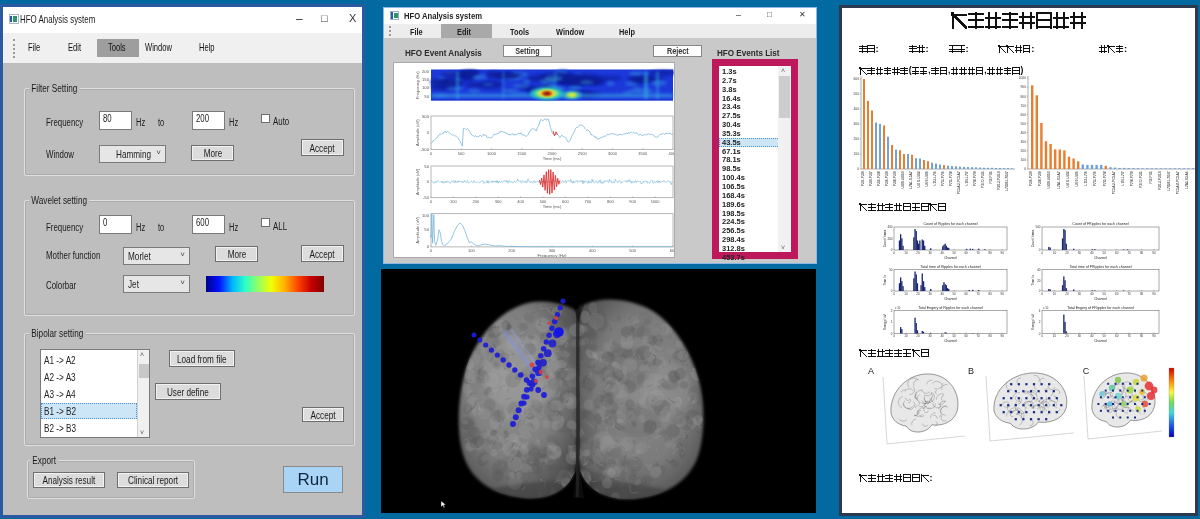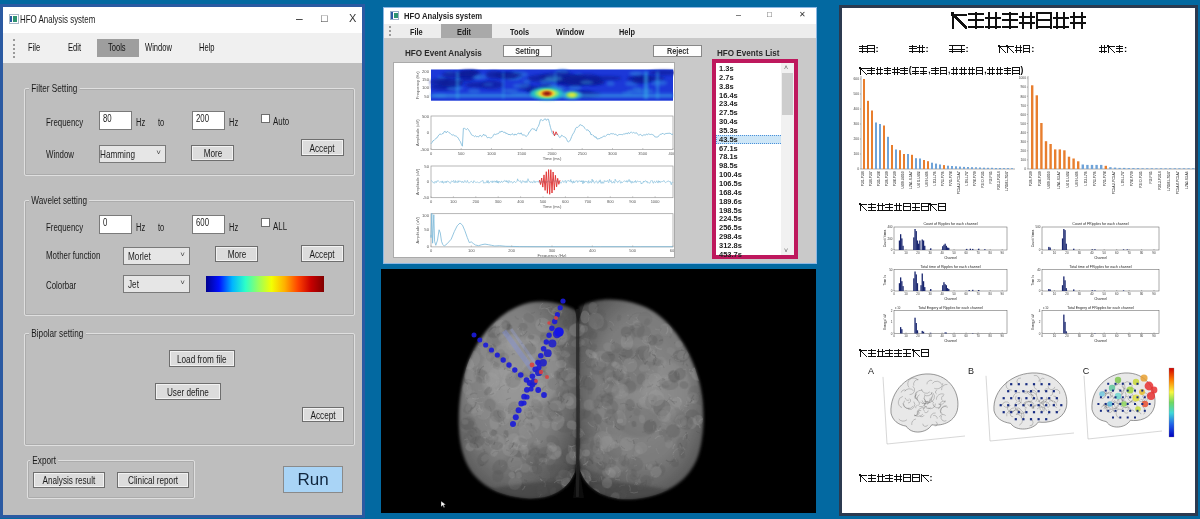--- a/index.html
+++ b/index.html
@@ -99,21 +99,21 @@
     <div class="lbl" style="left:43px;top:53px;">Frequency</div>
     <div class="tinput" style="left:96px;top:48px;width:33px;height:19px;"><i>80</i></div>
     <div class="lbl" style="left:133px;top:54px;font-size:10px;">Hz</div>
     <div class="lbl" style="left:155px;top:54px;font-size:10px;">to</div>
     <div class="tinput" style="left:189px;top:48px;width:33px;height:19px;"><i>200</i></div>
     <div class="lbl" style="left:226px;top:54px;font-size:10px;">Hz</div>
     <div class="cb" style="left:258px;top:51px;"></div>
     <div class="lbl" style="left:270px;top:52px;">Auto</div>
     <div class="lbl" style="left:43px;top:85px;">Window</div>
     <div class="dd" style="left:96px;top:82px;width:67px;height:18px;">
-          <span style="position:absolute;left:0;top:2px;"><u>Hamming</u></span>
+          <span style="position:absolute;left:16px;top:2px;"><u>Hamming</u></span>
           <span class="arr">˅</span>
         </div>
     <div class="btn" style="left:188px;top:82px;width:43px;height:16px;line-height:15px;"><i>More</i></div>
     <div class="btn" style="left:298px;top:76px;width:43px;height:17px;line-height:16px;"><i>Accept</i></div>
 
     <div class="grp abs" style="left:21px;top:137px;width:331px;height:116px;"></div>
     <div class="grplabel" style="left:26px;top:131px;">Wavelet setting</div>
     <div class="lbl" style="left:43px;top:158px;">Frequency</div>
     <div class="tinput" style="left:96px;top:152px;width:33px;height:19px;"><i>0</i></div>
     <div class="lbl" style="left:133px;top:159px;font-size:10px;">Hz</div>
@@ -131,20 +131,33 @@
     <div class="btn" style="left:298px;top:182px;width:43px;height:17px;line-height:16px;"><i>Accept</i></div>
     <div class="lbl" style="left:43px;top:216px;">Colorbar</div>
     <div class="dd" style="left:120px;top:212px;width:67px;height:18px;">
           <span style="position:absolute;left:4px;top:2px;"><u>Jet</u></span>
           <span class="arr">˅</span>
         </div>
     <div class="abs" style="left:203px;top:213px;width:118px;height:16px;background:linear-gradient(to right,#00008f,#0010ff,#00b4ff,#2cffc9,#97ff60,#f3ff03,#ffb000,#ff4400,#c80000,#800000);"></div>
 
     <div class="grp abs" style="left:21px;top:270px;width:331px;height:113px;"></div>
     <div class="grplabel" style="left:26px;top:264px;">Bipolar setting</div>
+    <div class="abs" style="left:37px;top:286px;width:110px;height:89px;background:#fff;border:1px solid #7a7a7a;">
+      <div style="position:absolute;left:3px;top:4px;font-size:10.5px;color:#222;transform:scaleX(0.78);transform-origin:0 50%;">A1 -&gt; A2</div>
+      <div style="position:absolute;left:3px;top:21px;font-size:10.5px;color:#222;transform:scaleX(0.78);transform-origin:0 50%;">A2 -&gt; A3</div>
+      <div style="position:absolute;left:3px;top:38px;font-size:10.5px;color:#222;transform:scaleX(0.78);transform-origin:0 50%;">A3 -&gt; A4</div>
+      <div style="position:absolute;left:0px;top:53px;width:96px;height:16px;background:#cde6f7;border:1px dotted #4a90d9;"></div>
+      <div style="position:absolute;left:3px;top:55px;font-size:10.5px;color:#222;transform:scaleX(0.78);transform-origin:0 50%;">B1 -&gt; B2</div>
+      <div style="position:absolute;left:3px;top:72px;font-size:10.5px;color:#222;transform:scaleX(0.78);transform-origin:0 50%;">B2 -&gt; B3</div>
+      <div style="position:absolute;right:0;top:0;width:12px;height:100%;background:#f0f0f0;border-left:1px solid #d0d0d0;">
+        <div style="position:absolute;top:1px;left:2px;font-size:7px;color:#555;">˄</div>
+        <div style="position:absolute;bottom:1px;left:2px;font-size:7px;color:#555;">˅</div>
+        <div style="position:absolute;top:14px;left:1px;width:10px;height:14px;background:#c8c8c8;"></div>
+      </div>
+    </div>
     <div class="btn" style="left:166px;top:287px;width:66px;height:17px;line-height:16px;"><i>Load from file</i></div>
     <div class="btn" style="left:152px;top:320px;width:66px;height:17px;line-height:16px;"><i>User define</i></div>
     <div class="btn" style="left:299px;top:344px;width:42px;height:15px;line-height:14px;"><i>Accept</i></div>
 
     <div class="grp abs" style="left:24px;top:397px;width:168px;height:39px;"></div>
     <div class="grplabel" style="left:27px;top:391px;">Export</div>
     <div class="btn" style="left:30px;top:409px;width:72px;height:16px;line-height:15px;"><i>Analysis result</i></div>
     <div class="btn" style="left:114px;top:409px;width:72px;height:16px;line-height:15px;"><i>Clinical report</i></div>
 
     <div class="abs" style="left:280px;top:403px;width:60px;height:27px;background:#a9d4f6;border:1px solid #8a8a8a;text-align:center;font-size:17px;color:#10263e;line-height:25px;">Run</div>
@@ -354,21 +367,21 @@
 <line x1="198.3" y1="183.9" x2="198.3" y2="182.4" stroke="#999" stroke-width="0.5"></line>
 <text x="238.7" y="188.9" font-size="4.0" fill="#555" text-anchor="middle" font-weight="normal" font-family="Liberation Sans, sans-serif">500</text>
 <line x1="238.7" y1="183.9" x2="238.7" y2="182.4" stroke="#999" stroke-width="0.5"></line>
 <text x="279.0" y="188.9" font-size="4.0" fill="#555" text-anchor="middle" font-weight="normal" font-family="Liberation Sans, sans-serif">600</text>
 <line x1="279.0" y1="183.9" x2="279.0" y2="182.4" stroke="#999" stroke-width="0.5"></line>
 <text x="158.0" y="193.9" font-size="4.2" fill="#555" text-anchor="middle" font-weight="normal" font-family="Liberation Sans, sans-serif">Frequency (Hz)</text>
 <text x="25.0" y="167.3" transform="rotate(-90 25 167.3)" font-size="4.0" fill="#555" text-anchor="middle" font-weight="normal" font-family="Liberation Sans, sans-serif">Amplitude (uV)</text>
         </svg>
   </div>
 
-  <div class="abs" style="left:328px;top:51px;width:86px;height:200px;background:#fff;border:4px solid #be185d;">
+  <div class="abs" style="left:328px;top:51px;width:86px;height:200px;background:#fff;border:7px solid #be185d;">
     <div style="position:absolute;left:0px;top:72.2px;width:71px;height:9.2px;background:#cde6f7;border:1px dotted #4a90d9;"></div>
         <div id="evlist" style="position:absolute;left:3px;top:2px;font-size:7.5px;font-weight:bold;color:#222;line-height:8.85px;">
           <div>1.3s</div>
           <div>2.7s</div>
           <div>3.8s</div>
           <div>16.4s</div>
           <div>23.4s</div>
           <div>27.5s</div>
           <div>30.4s</div>
           <div>35.3s</div>

